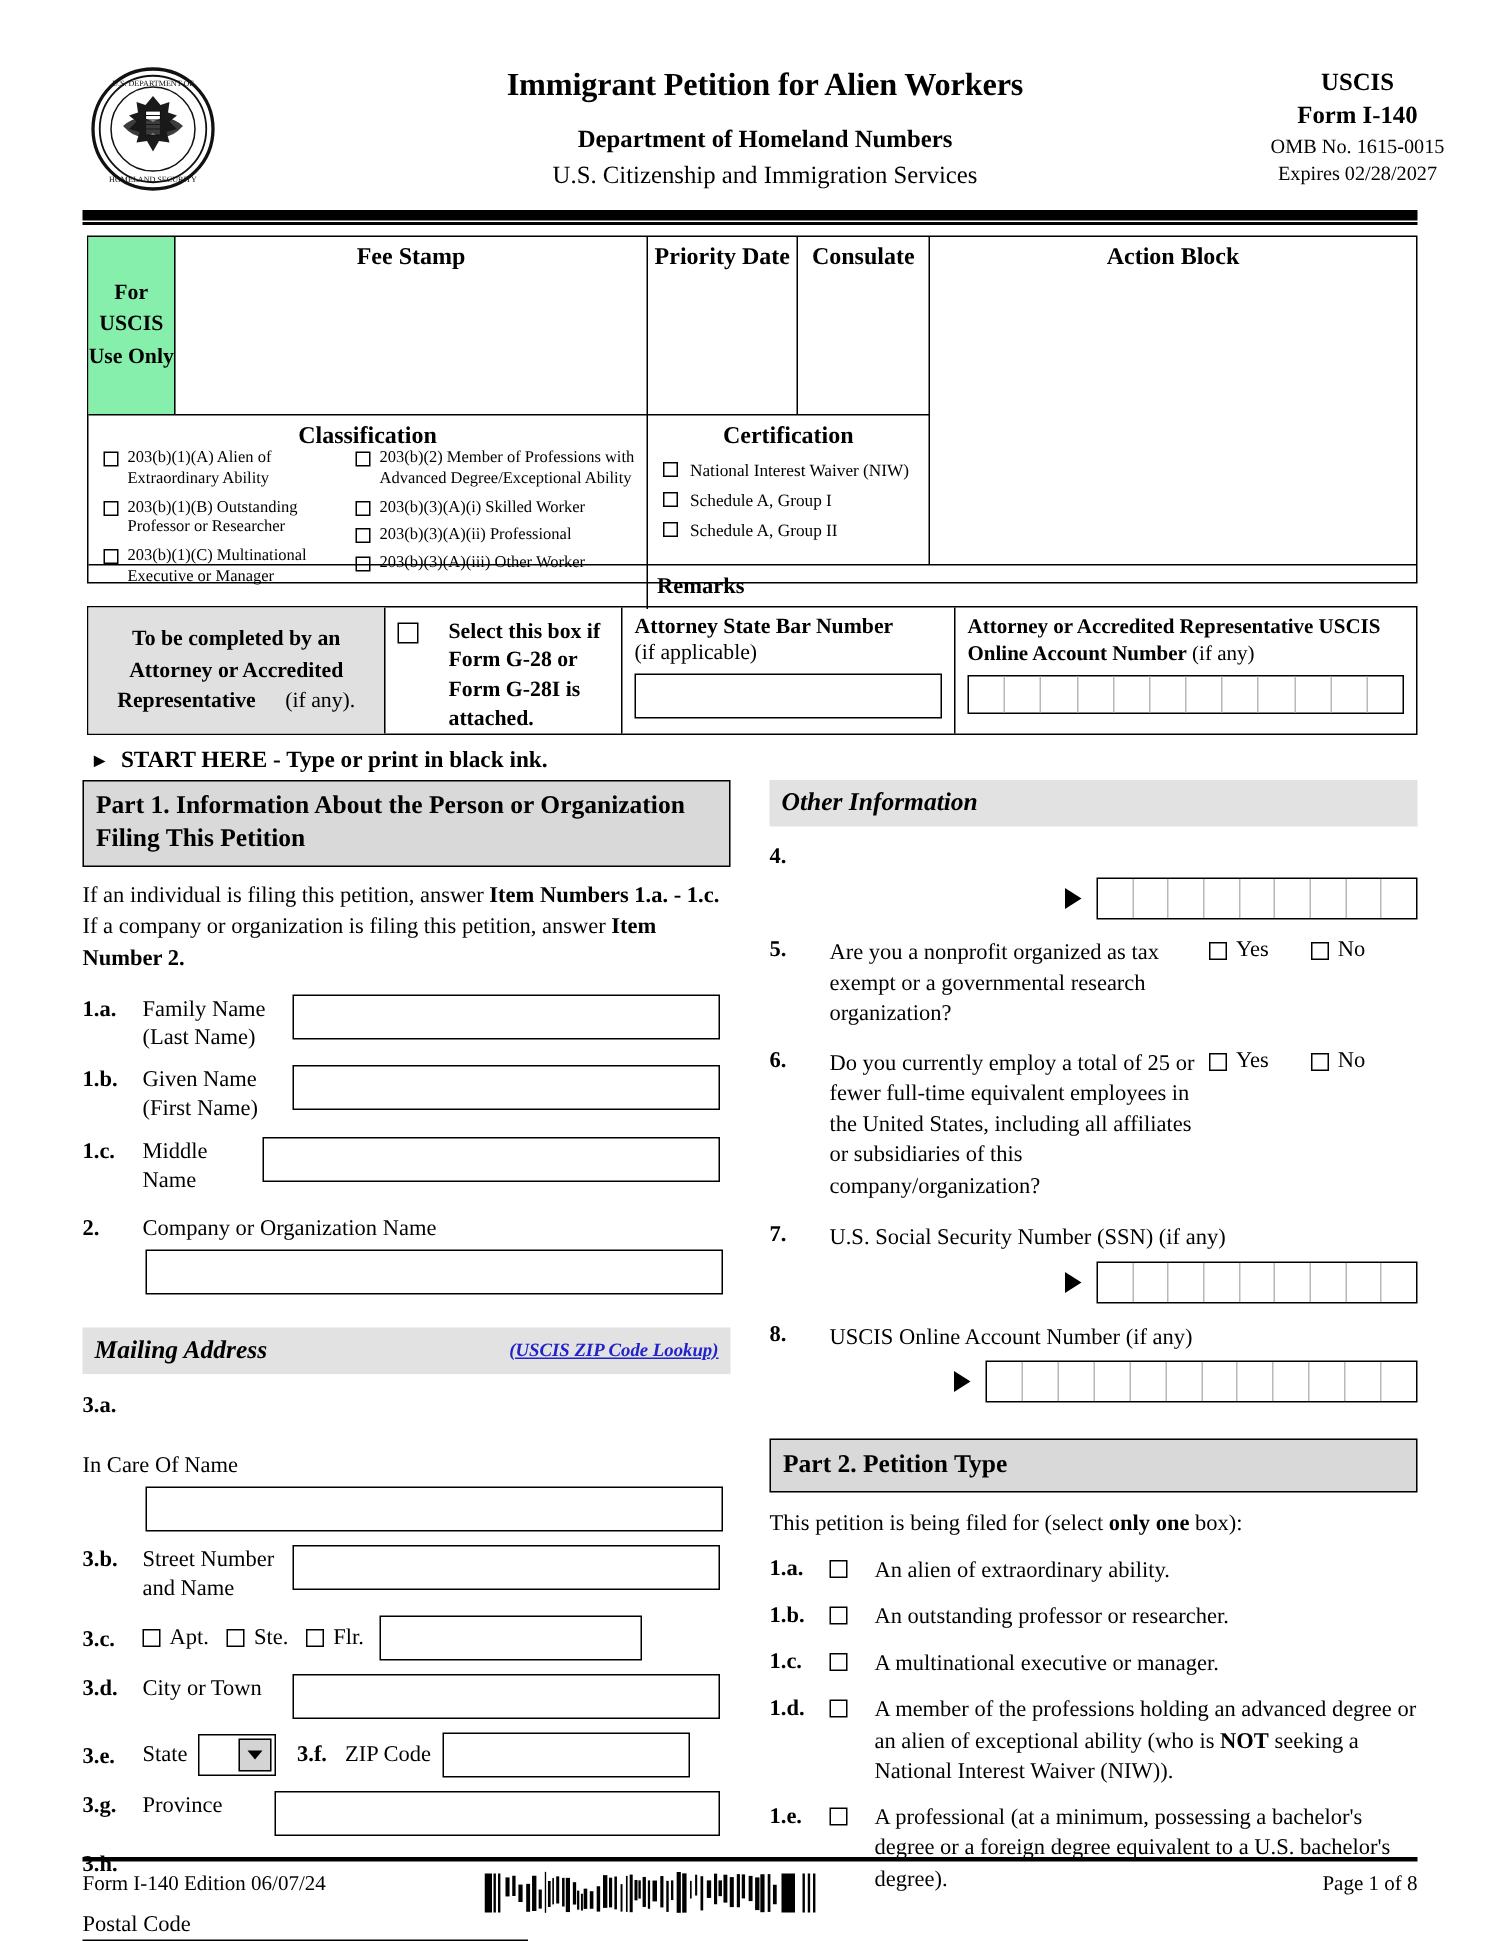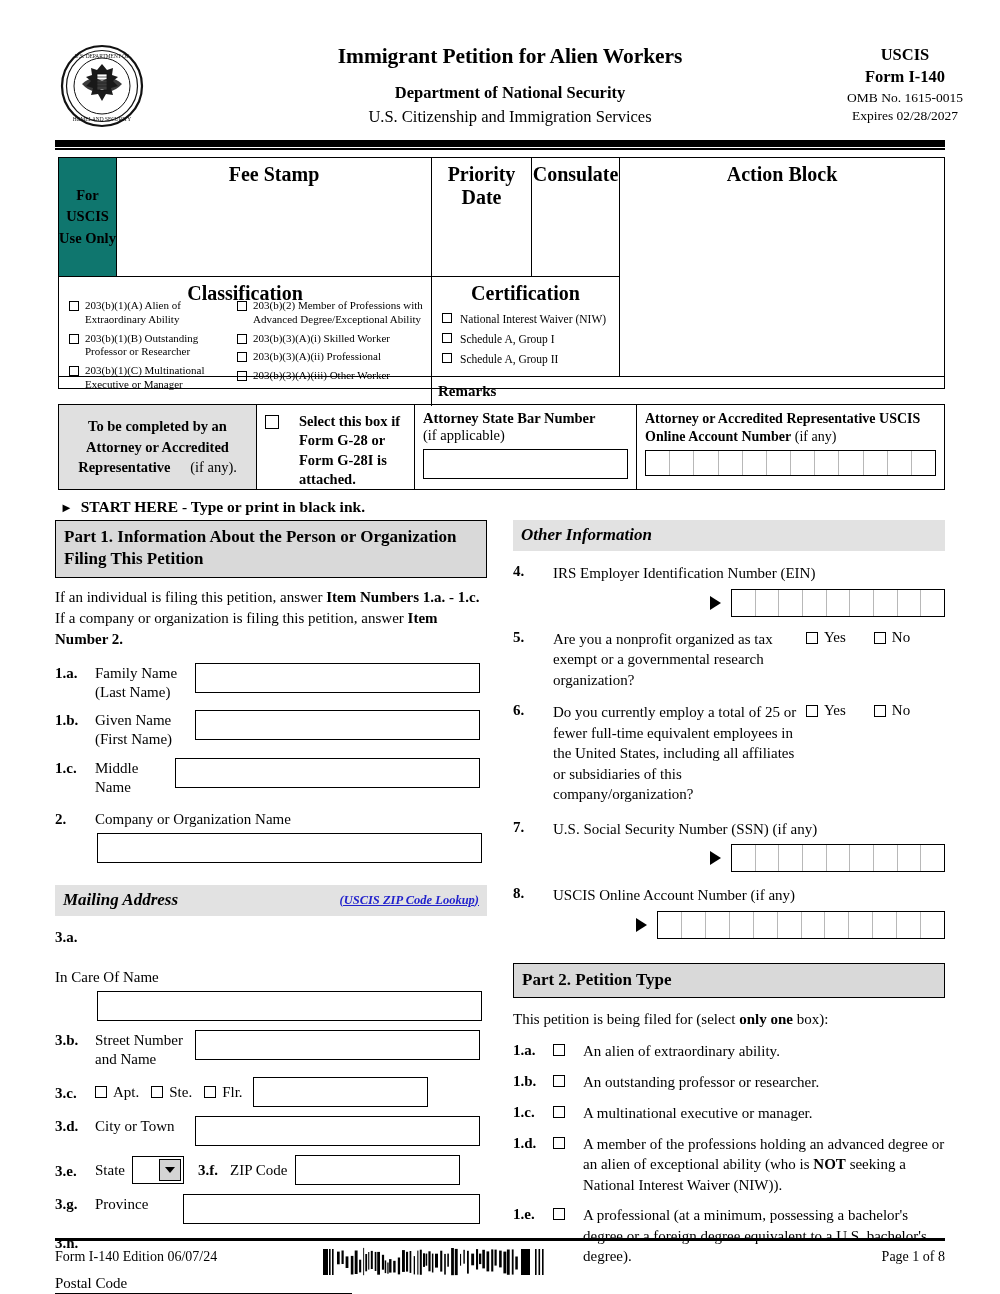--- a/index.html
+++ b/index.html
@@ -22,28 +22,28 @@
   .hdr-sub1 { font-size:16.5px; font-weight:bold; margin-top:14px; }
   .hdr-sub2 { font-size:16.5px; margin-top:4px; }
   .hdr-right { position:absolute; left:755px; top:6px; width:190px; text-align:center; line-height:1.35; }
   .hdr-right .b { font-size:16.5px; font-weight:bold; }
   .hdr-right .s { font-size:13.5px; }
   .rule-thick { position:absolute; left:55px; top:140px; width:890px; height:7px; background:#000; }
   .rule-thin  { position:absolute; left:55px; top:148px; width:890px; height:1.5px; background:#000; }
 
   
   .usebox { position:absolute; left:58px; top:157px; width:887px; height:232px; border:1.6px solid #000; }
-  .use-left { position:absolute; left:0; top:0; width:58px; height:118px; background:#0f766e;
+  .use-left { position:absolute; left:0; top:0; width:58px; height:118px; background:#86efac;
               border-right:1.6px solid #000; display:flex; align-items:center; justify-content:center; }
   .use-left span { font-size:14.5px; font-weight:bold; text-align:center; line-height:1.45; }
   .fee { position:absolute; left:58px; top:0; width:315px; height:118px; border-right:1.3px solid #000; }
   .prio { position:absolute; left:373px; top:0; width:100px; height:118px; border-right:1.3px solid #000; }
   .cons { position:absolute; left:473px; top:0; width:88px; height:118px; border-right:1.6px solid #000; }
   .action { position:absolute; left:561px; top:0; width:324px; height:218px; }
-  .cellhdr { text-align:center; font-size:20px; font-weight:bold; padding-top:5px; }
+  .cellhdr { text-align:center; font-size:16px; font-weight:bold; padding-top:5px; }
 
   .classif { position:absolute; left:0; top:118px; width:373px; height:100px;
              border-top:1.3px solid #000; border-right:1.3px solid #000; }
   .certif  { position:absolute; left:373px; top:118px; width:188px; height:100px;
              border-top:1.3px solid #000; border-right:1.6px solid #000; }
   .remarks { position:absolute; left:373px; top:218px; width:512px; height:30px;
              border-top:1.6px solid #000; }
   .remarks span { font-size:15px; font-weight:bold; padding-left:6px; line-height:28px; }
   .classif-lower-left { position:absolute; left:0; top:218px; width:373px; height:30px;
              border-top:1.6px solid #000; border-right:1.3px solid #000; }
@@ -152,21 +152,21 @@
         <rect x="37" y="30" width="10" height="16" fill="#fff" stroke="#111" stroke-width="0.8"></rect>
         <path d="M37 33 h10 M37 36 h10 M37 39 h10 M37 42 h10" stroke="#111" stroke-width="0.7"></path>
         <path d="M22 40 q10 -9 20 -3 q10 -6 20 3 q-10 11 -20 5 q-10 6 -20 -5 Z" fill="#1a1a1a" opacity="0.85"></path>
         <text x="42" y="13.5" font-size="5.4" text-anchor="middle" fill="#111" font-family="Liberation Serif, serif">U.S. DEPARTMENT OF</text>
         <text x="42" y="77" font-size="5.4" text-anchor="middle" fill="#111" font-family="Liberation Serif, serif">HOMELAND SECURITY</text>
       </svg>
     </div>
 
     <div class="hdr-center">
       <div class="hdr-title">Immigrant Petition for Alien Workers</div>
-      <div class="hdr-sub1">Department of National Security</div>
+      <div class="hdr-sub1">Department of Homeland Numbers</div>
       <div class="hdr-sub2">U.S. Citizenship and Immigration Services</div>
     </div>
 
     <div class="hdr-right">
       <div class="b">USCIS</div>
       <div class="b">Form I-140</div>
       <div class="s">OMB No. 1615-0015</div>
       <div class="s">Expires 02/28/2027</div>
     </div>
   </div>
@@ -388,21 +388,20 @@
   </div>
 
   <div class="colR">
 
     <div class="subhdr">
       <span>Other Information</span>
     </div>
 
     <div class="qrow" style="margin-top:12px;">
       <div class="qnum">4.</div>
-      <div class="qtxt">IRS Employer Identification Number (EIN)</div>
     </div>
     <div style="display:flex; align-items:center; justify-content:flex-end; margin-top:5px;">
       <span class="arrow"></span>
       <span class="cellbox" id="ein-cells" style="height:28px; width:214px; margin-left:10px;">
           <i></i>
           <i></i>
           <i></i>
           <i></i>
           <i></i>
           <i></i>

